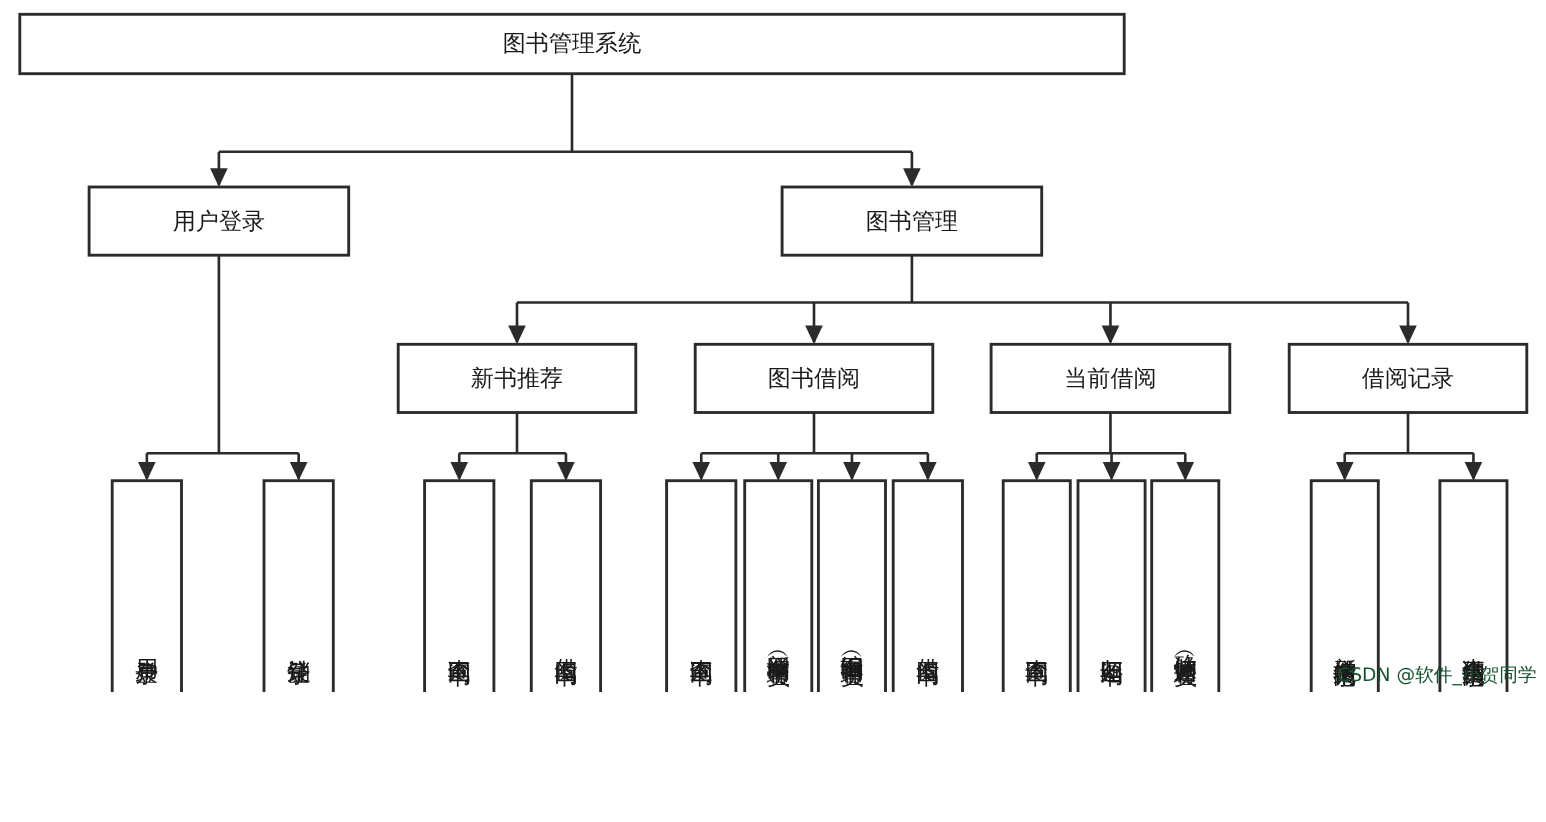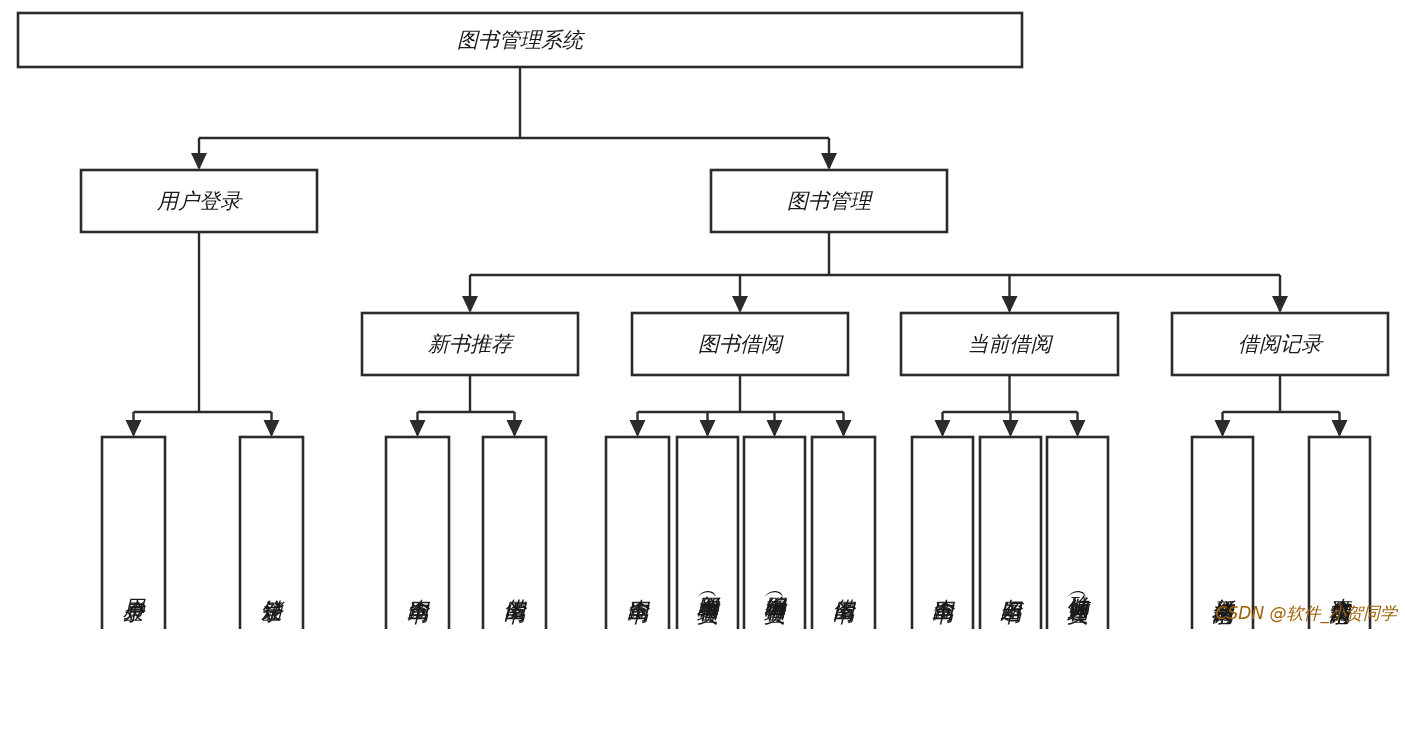--- a/index.html
+++ b/index.html
@@ -10,21 +10,20 @@
   }
   body {
     font-family: "DejaVu Sans", "Liberation Sans", sans-serif;
   }
   #diagram-root {
     position: relative;
     width: 1405px;
     height: 629px;
     background: #ffffff;
     overflow: hidden;
-    font-style: italic;
   }
   svg#tree-svg {
     position: absolute;
     left: 0;
     top: 0;
     width: 1405px;
     height: 747px;
     display: block;
   }
   .node-box {
@@ -64,21 +63,21 @@
     white-space: nowrap;
     pointer-events: none;
     user-select: none;
   }
   .watermark {
     position: absolute;
     right: 8px;
     bottom: 4px;
     font-family: "DejaVu Sans", "Liberation Sans", sans-serif;
     font-size: 17px;
-    color: #a16207;
+    color: #14532d;
     white-space: nowrap;
     user-select: none;
   }
 </style>
 </head>
 <body>
 
 <div id="diagram-root">
 
   <svg id="tree-svg" viewBox="0 0 1405 747">

